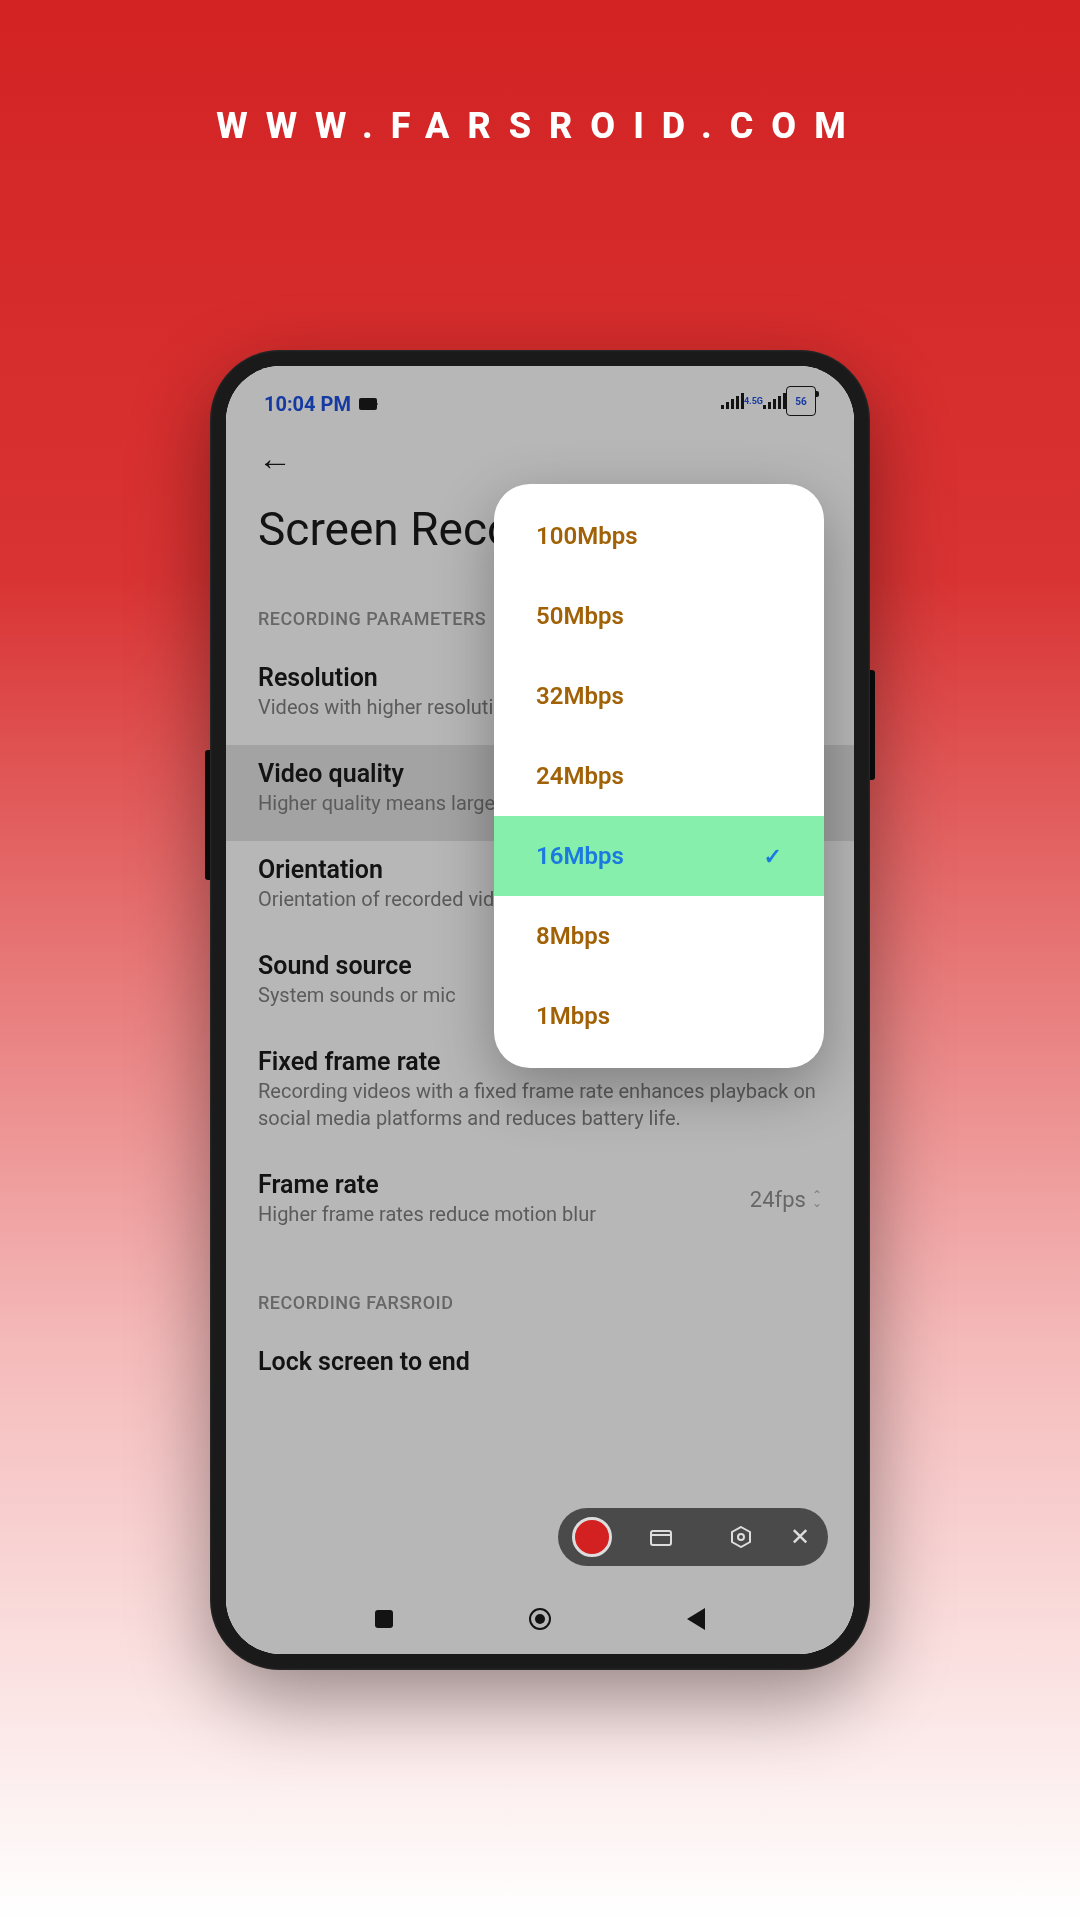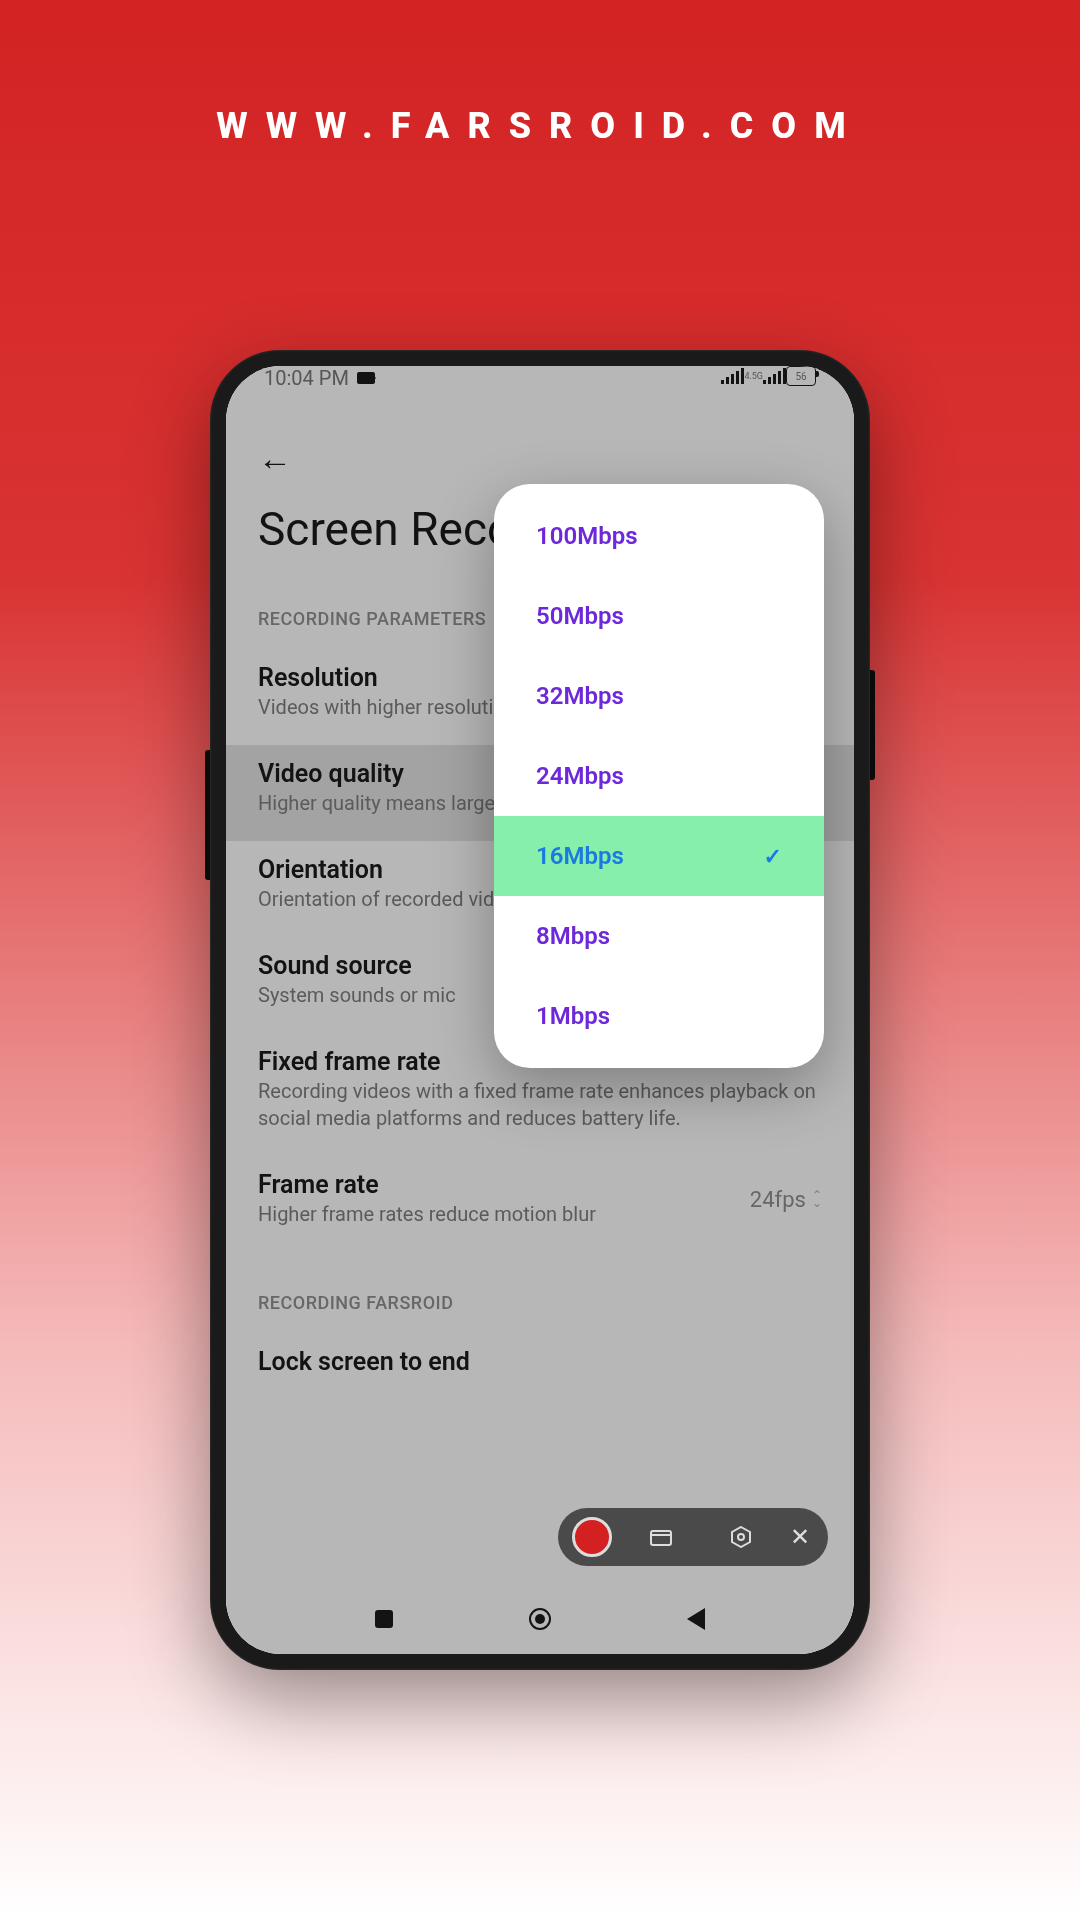--- a/index.html
+++ b/index.html
@@ -70,44 +70,44 @@
   }
   .screen-content {
     position: absolute;
     inset: 0;
     background: #f5f5f5;
     color: #1a1a1a;
   }
   .status-bar {
     height: 50px;
     display: flex;
-    align-items: flex-start;
+    align-items: flex-end;
     justify-content: space-between;
     padding: 0 38px;
     font-size: 20px;
-    color: #737373;
-    font-weight: 400;
+    color: #1d4ed8;
+    font-weight: 700;
   }
   .status-left { display: flex; align-items: center; gap: 8px; }
   .status-right { display: flex; align-items: center; font-size: 14px; }
   .camera-icon {
     width: 18px; height: 12px; background: #1a1a1a; border-radius: 2px; position: relative;
   }
   .camera-icon::after {
     content: ""; position: absolute; right: -5px; top: 2px; border: 4px solid transparent; border-left-color: #1a1a1a;
   }
   .signal-bars { display: flex; align-items: flex-end; gap: 2px; height: 16px;}
   .signal-bars span { width: 3px; background:#1a1a1a; display:block;}
   .signal-bars span:nth-child(1){height:4px}
   .signal-bars span:nth-child(2){height:7px}
   .signal-bars span:nth-child(3){height:10px}
   .signal-bars span:nth-child(4){height:13px}
   .signal-bars span:nth-child(5){height:16px}
   .battery {
-    width: 30px; height: 20px; border: 1.5px solid #1a1a1a; border-radius: 4px; position: relative; display:flex; align-items:center; justify-content:center; font-size:10px;
+    width: 30px; height: 30px; border: 1.5px solid #1a1a1a; border-radius: 4px; position: relative; display:flex; align-items:center; justify-content:center; font-size:10px;
   }
   .battery::after { content:""; position:absolute; right:-4px; top:4px; width:3px; height:6px; background:#1a1a1a; border-radius: 0 2px 2px 0;}
   .content-area { padding: 10px 32px 0 32px; }
   .back-arrow { font-size: 34px; color:#1a1a1a; padding: 12px 0 24px 0;}
   .page-title { font-size: 46px; font-weight: 400; color:#1a1a1a; padding-bottom: 40px;}
   .section-header { font-size: 18px; color: #8a8a8a; letter-spacing: 0.5px; padding: 12px 0 20px 0; font-weight:500;}
   .setting-row { padding: 14px 0 24px 0; }
   .setting-row.highlighted { background: #dadada; margin: 0 -32px; padding-left: 32px; padding-right: 32px;}
   .setting-title { font-size: 25px; font-weight: 600; color:#1a1a1a; padding-bottom: 2px;}
   .setting-desc { font-size: 20px; color: #7a7a7a; line-height: 1.35;}
@@ -159,21 +159,21 @@
     border-radius: 36px;
     box-shadow: 0 20px 60px rgba(0,0,0,0.3);
     z-index: 10;
     padding: 12px 0;
     overflow: hidden;
   }
   .dropdown-item {
     padding: 26px 42px;
     font-size: 24px;
     font-weight: 600;
-    color: #6d28d9;
+    color: #a16207;
     display: flex;
     justify-content: space-between;
     align-items: center;
   }
   .dropdown-item.selected {
     background: #86efac;
     color: #1b7ae0;
   }
   .check { color:#1b7ae0; font-size:22px; font-weight:700;}
 </style>

